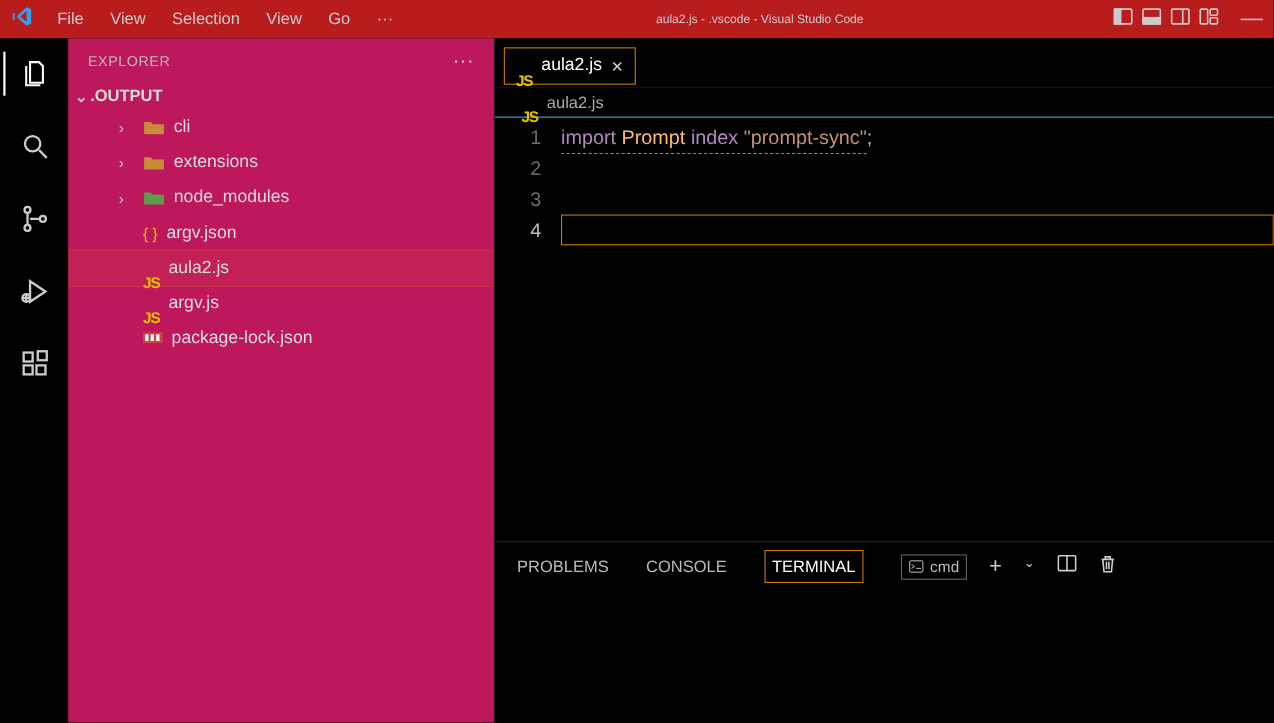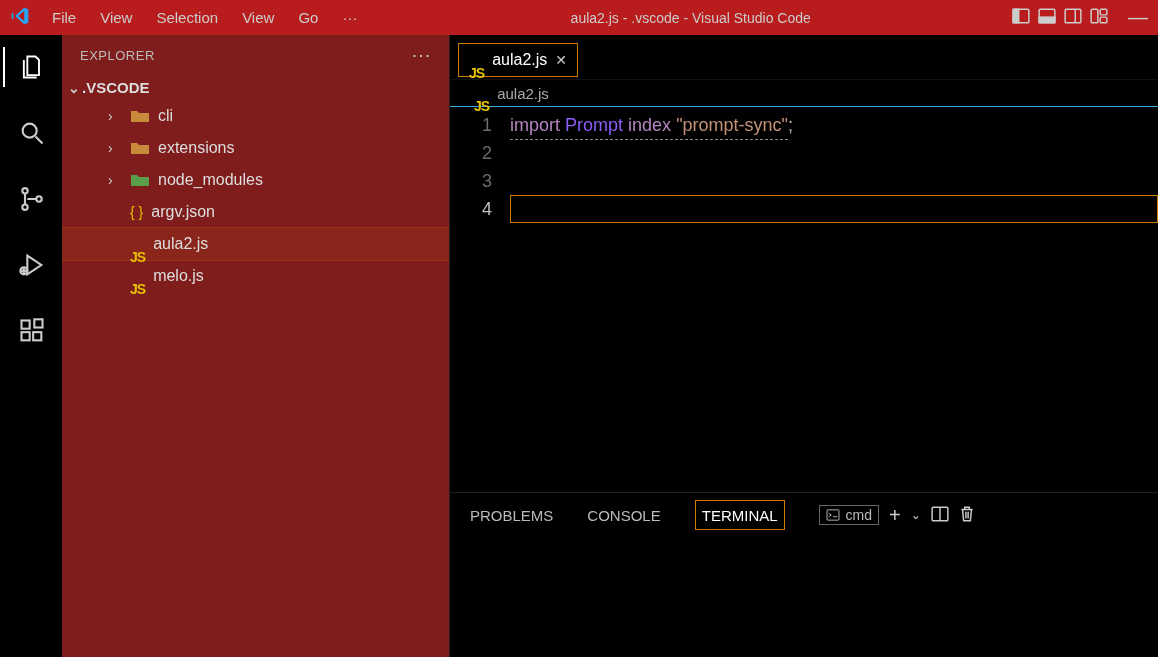--- a/index.html
+++ b/index.html
@@ -3,34 +3,34 @@
 <meta charset="utf-8">
 <style>
 * { margin:0; padding:0; box-sizing:border-box; font-family:"Segoe UI",sans-serif; }
 body { background:#000; color:#ccc; width:1158px; height:657px; overflow:hidden; display:flex; flex-direction:column; }
 
 
 .titlebar { height:35px; background:#b91c1c; display:flex; align-items:center; padding:0 10px; color:#ccc; }
 .titlebar .logo svg { width:20px; height:20px; }
 .menu { display:flex; margin-left:10px; gap:0; }
 .menu span { padding:4px 12px; font-size:15px; color:#ccc; cursor:default; }
-.titlecenter { flex:1; text-align:center; font-size:14px; color:#ccc; }
+.titlecenter { flex:1; text-align:center; font-size:11px; color:#ccc; }
 .titleright { display:flex; align-items:center; gap:10px; }
 .titleright svg { width:18px; height:18px; }
 .panel-icons { display:flex; gap:8px; margin-right:10px; }
 
 
 .main { flex:1; display:flex; min-height:0; }
 .activitybar { width:62px; background:#000; display:flex; flex-direction:column; align-items:center; padding-top:12px; gap:26px; }
 .activitybar .ab-item { width:56px; height:40px; display:flex; align-items:center; justify-content:center; color:#888; border-left:2px solid transparent; }
 .activitybar .ab-item.active { color:#fff; border-left-color:#fff; }
 .activitybar svg { width:28px; height:28px; }
 
 
-.sidebar { width:388px; background:#7f1d1d; border-right:1px solid #222; display:flex; flex-direction:column; }
+.sidebar { width:388px; background:#be185d; border-right:1px solid #222; display:flex; flex-direction:column; }
 .sidebar-header { height:40px; display:flex; align-items:center; justify-content:space-between; padding:0 18px; font-size:13px; letter-spacing:0.5px; color:#bbb; }
 .sidebar-header .dots { font-size:18px; color:#ccc; }
 .tree { flex:1; overflow:auto; }
 .tree-root { display:flex; align-items:center; padding:4px 6px 4px 6px; font-size:15px; font-weight:bold; color:#ddd; }
 .tree-item { display:flex; align-items:center; height:32px; padding-left:30px; font-size:16px; color:#ddd; gap:8px; }
 .tree-item.indent1 { padding-left:46px; }
 .tree-item.active { background:rgba(255,140,0,0.08); outline:1px solid rgba(255,140,0,0.2); }
 .chev { display:inline-block; width:14px; color:#ccc; font-size:14px; }
 .icon-js { color:#e6c200; font-weight:bold; font-size:14px; letter-spacing:-1px;margin-top:26px; }
 .icon-json { color:#e6c200; font-size:14px; }
@@ -43,31 +43,31 @@
 .tab .close { color:#ccc; font-size:14px; }
 .tab-label { color:#fff; font-size:16px; }
 .breadcrumb { height:28px; display:flex; align-items:center; padding-left:24px; gap:8px; font-size:15px; color:#aaa; border-top:1px solid #111; border-bottom:1px solid #3aa7dd; }
 .editor { flex:1; display:flex; font-family:Consolas,"Courier New",monospace; font-size:18px; line-height:28px; padding-top:4px; min-height:0; position:relative; }
 .gutter { width:60px; text-align:right; padding-right:18px; color:#6b6b6b; user-select:none; }
 .gutter .ln.current { color:#bfbfbf; }
 .code { flex:1; position:relative; }
 .codeline { height:28px; white-space:pre; color:#ccc; }
 .code .cursor-line { position:absolute; left:0; right:0; height:28px; border:1px solid #cc7a00; top:84px; pointer-events:none; }
 .tok-key { color:#b586c0; }
-.tok-var { color:#8b5cf6; }
+.tok-var { color:#fdba74; }
 .tok-str { color:#c39178; }
 .tok-sym { color:#bbb; }
 .underline-dots { border-bottom:1px dashed #888; display:inline-block; }
 
 
 .panel { height:165px; border-top:1px solid #222; display:flex; flex-direction:row; }
 .panel-tabs { height:44px; display:flex; align-items:center; padding:0 20px; gap:34px; font-size:15px; color:#bbb; }
 .panel-tabs .ptab { height:30px; display:flex; align-items:center; }
 .panel-tabs .ptab.active { border:1px solid #cc7a00; padding:12px 6px; color:#fff; }
-.panel-tabs .pright { margin-left:auto; display:flex; align-items:center; gap:10px; }
+.panel-tabs .pright { margin-left:auto; display:flex; gap:20px; }
 .panel-tabs .cmd-box { border:1px solid #666; padding:1px 6px; display:flex; align-items:center; gap:6px; font-size:14px; }
 .terminal { flex:1; padding:10px 20px; font-family:Consolas,"Courier New",monospace; font-size:17px; color:#eee; font-weight:bold;}
 .cursor-block { display:inline-block; width:10px; height:18px; border:1px solid #eee; vertical-align:middle; }
 </style>
 </head>
 <body>
 
 <div class="titlebar">
   <span class="logo">
     <svg viewBox="0 0 24 24">
@@ -149,21 +149,21 @@
   </div>
 
   <div class="sidebar">
     <div class="sidebar-header">
       <span>EXPLORER</span>
       <span class="dots">···</span>
     </div>
     <div class="tree">
       <div class="tree-root">
         <span class="chev">⌄</span>
-        <span>.VSCODE</span>
+        <span>.OUTPUT</span>
       </div>
       <div id="tree-items">
           <div class="tree-item indent1">
             <span class="chev">›</span>
             <svg width="20" height="16">
               <path fill="#c88b3c" d="M1 3h6l2 2h10v9H1z"></path>
             </svg>
             <span>cli</span>
           </div>
           <div class="tree-item indent1">
@@ -186,21 +186,31 @@
             <span>argv.json</span>
           </div>
           <div class="tree-item indent1 active">
             <span class="chev"></span>
             <span class="icon-js">JS</span>
             <span>aula2.js</span>
           </div>
           <div class="tree-item indent1">
             <span class="chev"></span>
             <span class="icon-js">JS</span>
-            <span>melo.js</span>
+            <span>argv.js</span>
+          </div>
+          <div class="tree-item indent1">
+            <span class="chev"></span>
+            <span class="icon-pkg"><svg width="18" height="10">
+                <rect width="18" height="10" fill="#c44"></rect>
+                <rect x="2" y="2" width="3" height="6" fill="#fff"></rect>
+                <rect x="7" y="2" width="3" height="6" fill="#fff"></rect>
+                <rect x="12" y="2" width="3" height="6" fill="#fff"></rect>
+              </svg></span>
+            <span>package-lock.json</span>
           </div>
         </div>
     </div>
   </div>
 
   <div class="editor-area">
     <div class="tabs">
       <div class="tab">
         <span class="icon-js">JS</span>
         <span class="tab-label">aula2.js</span>

